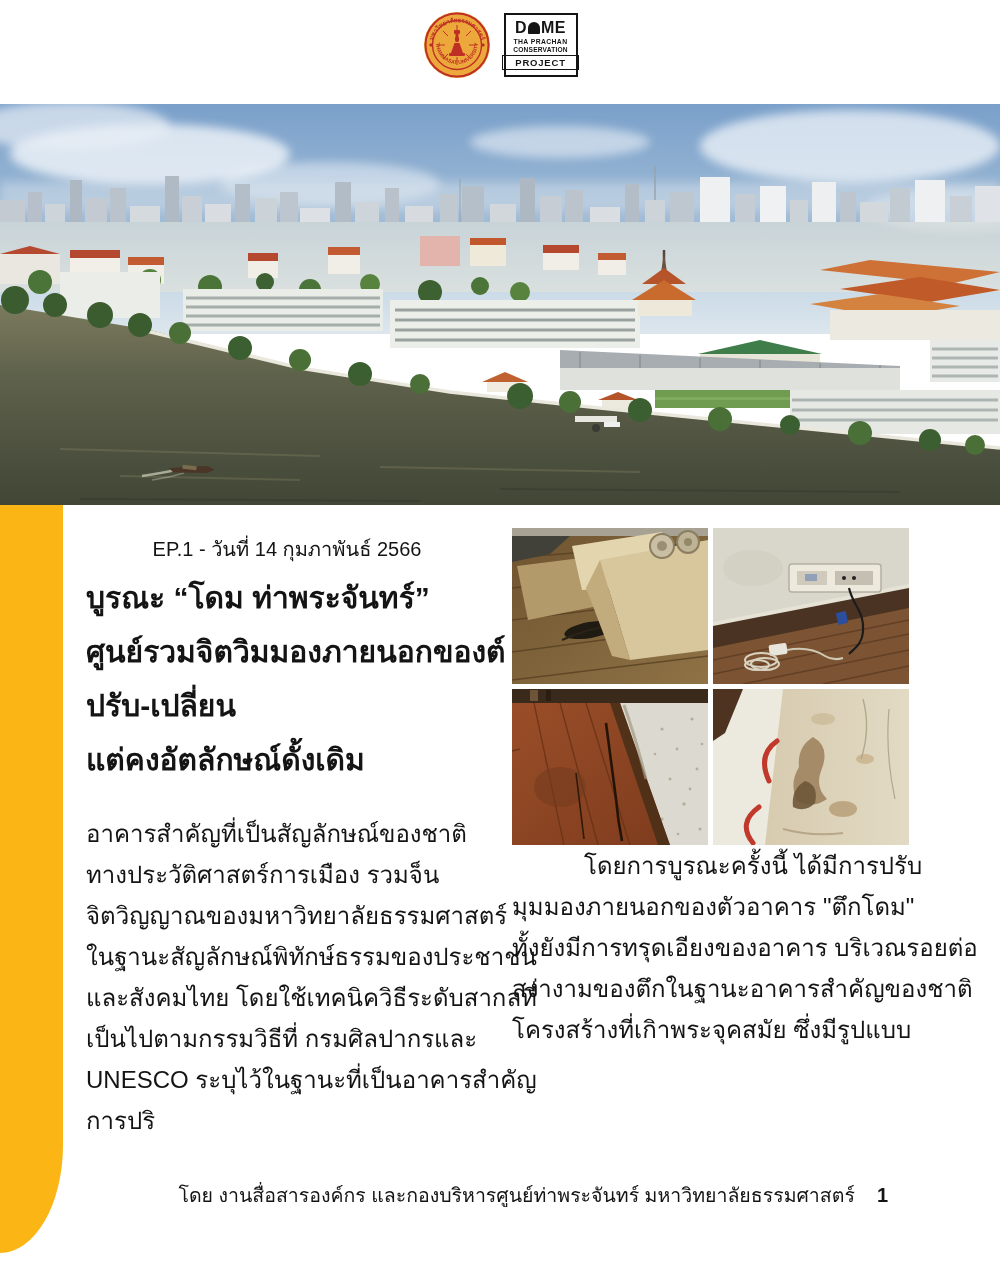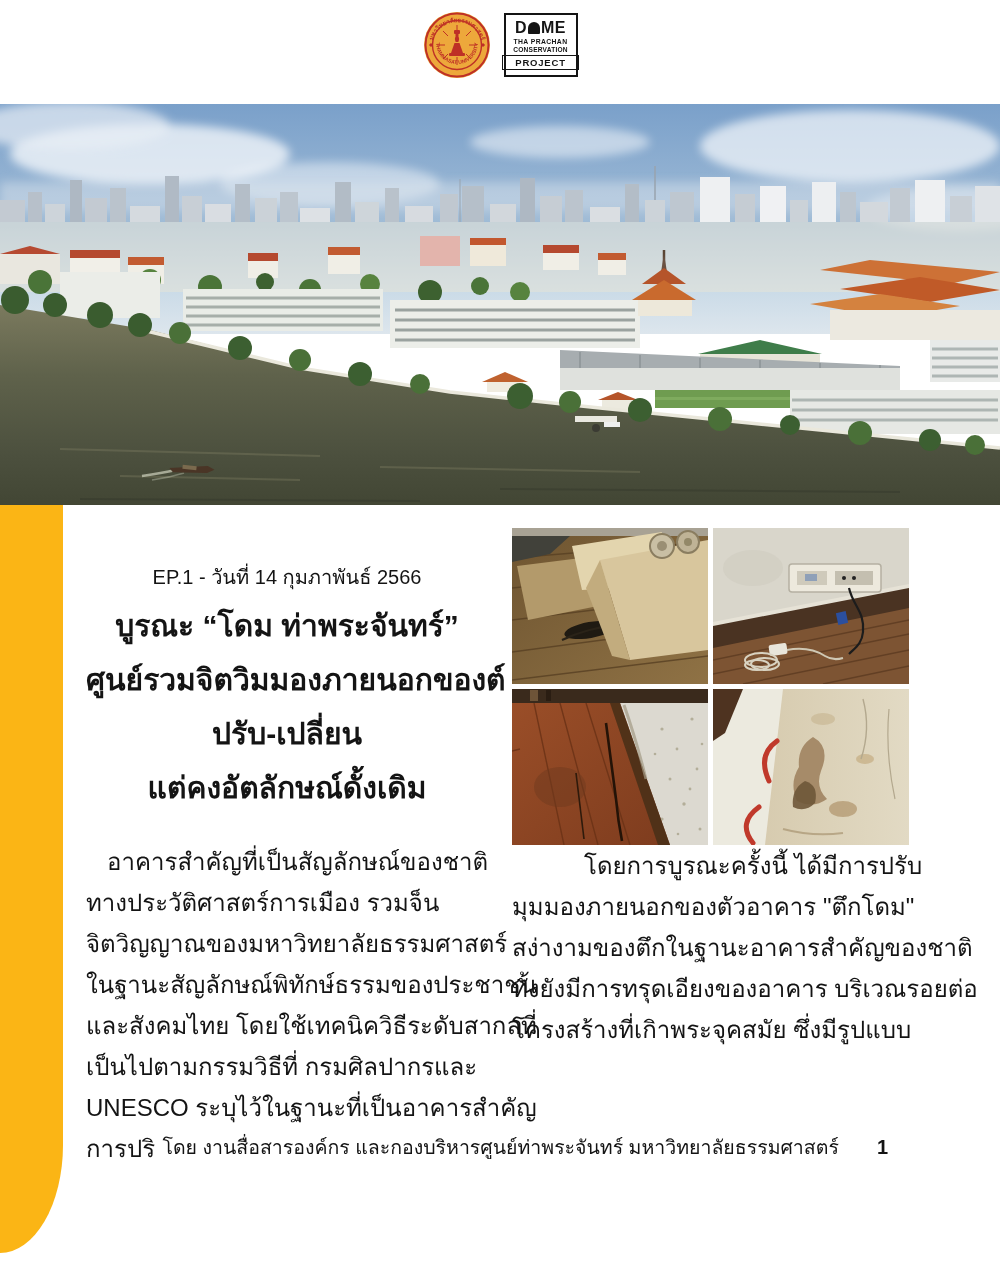--- a/index.html
+++ b/index.html
@@ -22,39 +22,39 @@
 
   
   .hero{position:absolute;top:104px;left:0;width:1000px;height:401px;}
   .hero svg{display:block;}
 
   
   .accent-bar{position:absolute;left:0;top:505px;width:63px;height:748px;
               border-bottom-right-radius:63px 108px;}
 
   
-  .col-left{position:absolute;left:86px;top:564px;width:402px;}
+  .col-left{position:absolute;left:86px;top:536px;width:402px;}
   .date-line{font-size:20px;text-align:center;line-height:26px;}
   .headline{margin-top:9px;}
-  .headline-line{font-size:30px;font-weight:bold;text-align:center;line-height:54px;white-space:nowrap;}
+  .headline-line{font-size:30px;font-weight:bold;line-height:54px;white-space:nowrap;}
   .para{font-size:24px;}
   .para-left{margin-top:26px;}
   .pline{line-height:41px;white-space:nowrap;}
-  .pline.align-right{text-align:right;}
+  .pline.align-right{}
   .pline.indent{padding-left:72px;}
 
   
   .col-right{position:absolute;left:512px;top:528px;width:436px;}
   .photo-grid{display:grid;grid-template-columns:196px 196px;grid-auto-rows:156px;gap:5px;width:397px;}
   .photo-grid svg{display:block;}
   .para-right{}
 
   
-  .footer{position:absolute;top:1132px;left:0;width:888px;display:flex;
-          justify-content:flex-end;align-items:baseline;gap:38px;}
+  .footer{position:absolute;top:1180px;left:0;width:888px;display:flex;
+          justify-content:flex-end;align-items:baseline;gap:22px;}
   .credit{font-size:19.5px;}
   .page-num{font-size:20px;font-weight:bold;}
 </style>
 </head>
 <body>
 
 <div class="page">
 
   <div class="logos">
     <svg width="68" height="68" viewBox="0 0 68 68">
@@ -465,22 +465,22 @@
         <ellipse cx="110" cy="30" rx="12" ry="6" fill="#C9B894" opacity=".7"></ellipse>
         <path d="M150,10 q 8,30 -2,60" stroke="#B3A88E" stroke-width="1.4" fill="none"></path>
         <path d="M176,20 q -4,44 6,90" stroke="#B3A88E" stroke-width="1.2" fill="none"></path>
         <path d="M70,140 q 30,8 60,4" stroke="#A08A66" stroke-width="2" fill="none" opacity=".6"></path>
       </svg>
     </div>
 
     <div class="para para-right">
       <div class="pline indent">โดยการบูรณะครั้งนี้ ได้มีการปรับ</div>
       <div class="pline">มุมมองภายนอกของตัวอาคาร "ตึกโดม"</div>
+      <div class="pline">ทั้งยังมีการทรุดเอียงของอาคาร บริเวณรอยต่อ</div>
       <div class="pline">สง่างามของตึกในฐานะอาคารสำคัญของชาติ</div>
-      <div class="pline">ทั้งยังมีการทรุดเอียงของอาคาร บริเวณรอยต่อ</div>
       <div class="pline">โครงสร้างที่เกิาพระจุคสมัย ซึ่งมีรูปแบบ</div>
     </div>
   </div>
 
   <div class="footer">
     <span class="credit">โดย งานสื่อสารองค์กร และกองบริหารศูนย์ท่าพระจันทร์ มหาวิทยาลัยธรรมศาสตร์</span>
     <span class="page-num">1</span>
   </div>
 </div>
 

